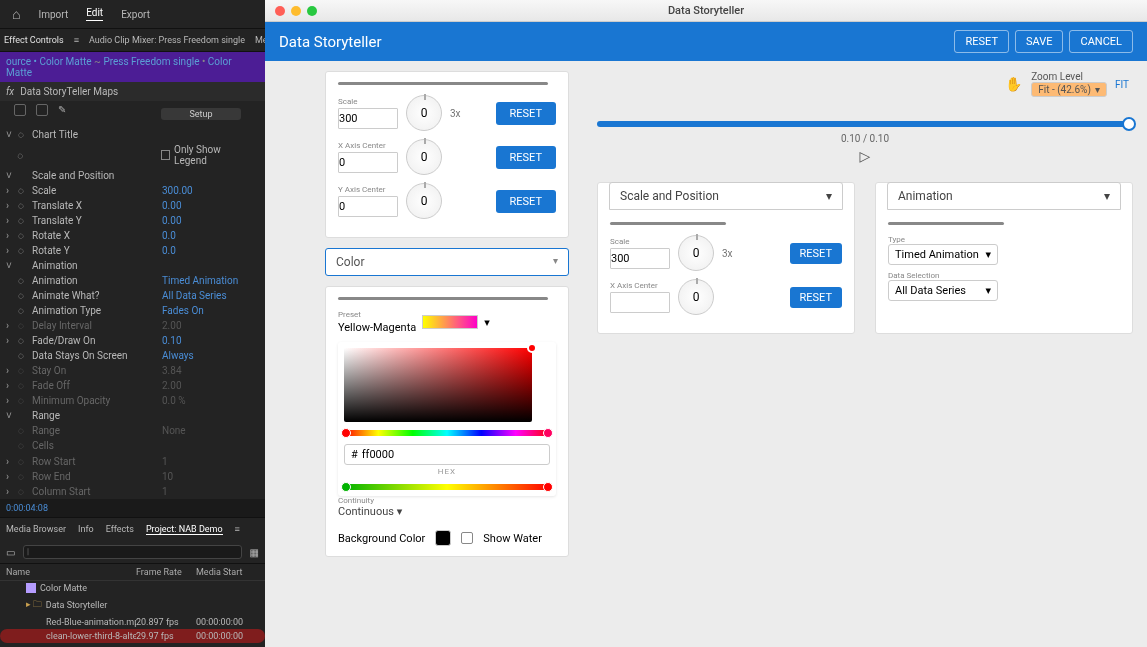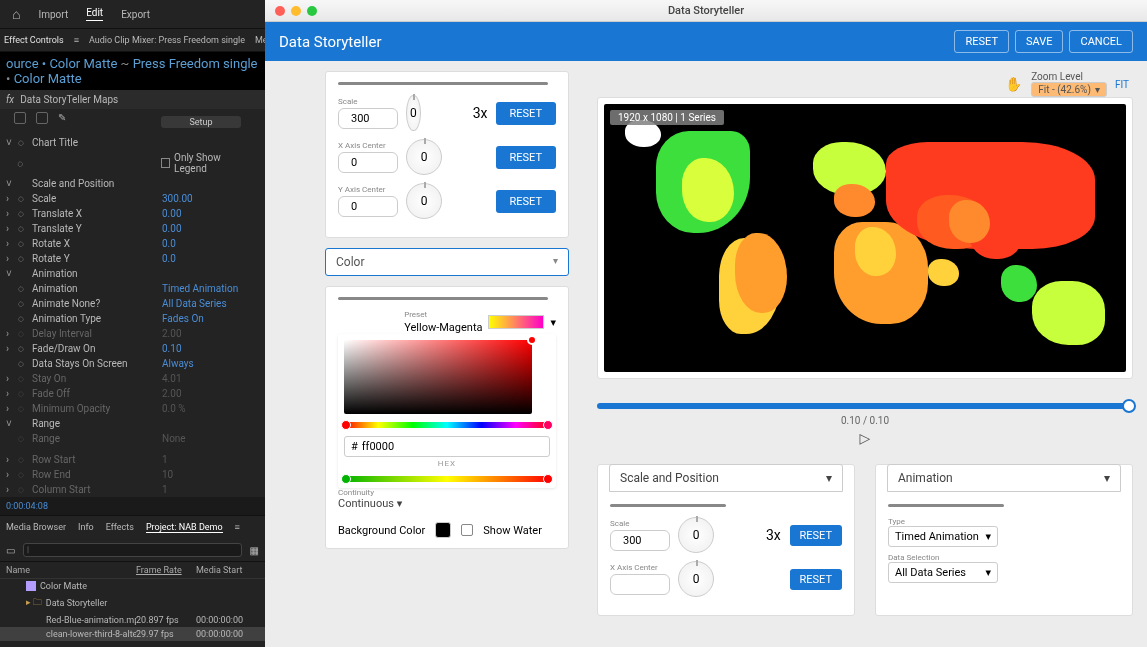--- a/index.html
+++ b/index.html
@@ -7,21 +7,21 @@
 
 
 .ae-panel { width: 265px; background: #232323; color: #b8b8b8; font-size: 10px; display: flex; flex-direction: column; }
 .ae-topbar { display: flex; align-items: center; gap: 18px; padding: 6px 12px; border-bottom: 1px solid #111; }
 .ae-topbar .home { font-size: 14px; }
 .ae-topbar .item { cursor: pointer; }
 .ae-topbar .active { color: #fff; border-bottom: 1px solid #fff; padding-bottom: 2px;}
 .ae-tabs { display: flex; gap: 10px; padding: 6px 4px; border-bottom: 1px solid #111; font-size: 9px; }
 .ae-tabs .tab { white-space: nowrap; }
 .ae-tabs .tab.active { color: #e0e0e0; }
-.ae-breadcrumb { padding: 4px 6px; font-size: 13px; color: #5b9fd4; background: #000000; }
+.ae-breadcrumb { padding: 4px 6px; font-size: 10px; color: #5b9fd4; background: #4c1d95; }
 .ae-breadcrumb .sep { color: #888; }
 .ae-fxtitle { padding: 4px 6px; display: flex; align-items: center; gap: 6px; background: #2b2b2b; }
 .ae-iconrow { padding: 3px 14px; display: flex; gap: 10px; }
 .ae-iconrow .ico { width: 12px; height: 12px; border: 1px solid #666; border-radius: 2px; }
 .ae-setup { background: #383838; border-radius: 3px; margin: 4px 10px 4px auto; width: 80px; text-align:center; padding: 1px 0; font-size: 9px; color: #ccc;}
 .ae-proprow { display: flex; align-items: center; padding: 2px 6px; }
 .ae-proprow .twisty { width: 12px; color: #999; }
 .ae-proprow .sw { width: 14px; }
 .ae-proprow .label { flex: 0 0 130px; }
 .ae-proprow .val { color: #4a8dd6; }
@@ -31,26 +31,26 @@
 .ae-check { display:flex; align-items:center; gap:4px; margin-left:auto; margin-right:8px;}
 .ae-check .box { width:10px; height:10px; border:1px solid #888; }
 .ae-timecode { padding: 4px 6px; color: #4a8dd6; background: #1a1a1a; font-size: 9px; }
 .ae-lowertabs { display: flex; gap: 12px; padding: 6px 6px; border-top: 1px solid #111; font-size: 9px;}
 .ae-lowertabs .active { color: #fff; border-bottom: 1px solid #fff; }
 .ae-projname { padding: 3px 6px; font-size: 9px; color: #ccc; }
 .ae-searchrow { display:flex; gap: 8px; padding: 4px 6px; align-items:center; border-bottom: 1px solid #111;}
 .ae-searchrow input { flex:1; background:#1a1a1a; border:1px solid #444; color:#ccc; font-size:9px; padding: 1px 3px; border-radius:3px;}
 .ae-filehead { display:flex; padding: 3px 6px; font-size:9px; color:#aaa; border-bottom:1px solid #333;}
 .ae-filehead .c1 { flex: 0 0 130px; }
-.ae-filehead .c2 { flex: 0 0 60px; text-decoration: underline; }
+.ae-filehead .c2 { flex: 0 0 60px; }
 .ae-filerow { display:flex; padding: 2px 6px; font-size:9px; align-items:center;}
 .ae-filerow .c1 { flex: 0 0 130px; display:flex; align-items:center; gap:4px; white-space:nowrap; overflow:hidden; }
 .ae-filerow .c2 { flex: 0 0 60px; }
 .ae-filerow .swatch { width:10px; height:10px; }
-.ae-filerow.sel { background:#404040; }
+.ae-filerow.sel { background:#7f1d1d;border-radius:7px; }
 .indent1 { padding-left: 20px; }
 .indent2 { padding-left: 36px; }
 
 
 .ds-window { flex:1; display:flex; flex-direction:column; background:#ececec; }
 .mac-titlebar { height: 22px; background: linear-gradient(#f7f7f7,#e8e8e8); display:flex; align-items:center; font-size:11px; color:#444; position:relative; border-bottom:1px solid #ccc;}
 .mac-dots { display:flex; gap:6px; padding-left:10px; }
 .mac-dots span { width:10px; height:10px; border-radius:50%; }
 .mac-title { position:absolute; left:50%; transform:translateX(-50%); font-weight:500;}
 .ds-header { background:#1976d2; color:#fff; padding: 8px 14px; display:flex; align-items:center;}
@@ -60,31 +60,31 @@
 
 .ds-body { flex:1; display:flex; overflow:hidden; padding: 10px 14px 0 60px; gap: 28px; }
 .ds-left { width: 244px; display:flex; flex-direction:column; gap: 10px; overflow-y:auto; }
 .ds-right { flex:1; display:flex; flex-direction:column; }
 
 .card { background:#fff; border:1px solid #ddd; border-radius:3px; padding: 10px 12px; }
 .card .divider { height:3px; background:#888; border-radius:2px; margin-bottom:10px; width: 210px;}
 .ctrlrow { display:flex; align-items:center; gap: 8px; margin-bottom: 8px; }
 .ctrlrow .inputblk { display:flex; flex-direction:column; }
 .ctrlrow .inputblk label { font-size:8px; color:#888; margin-bottom:2px; }
-.ctrlrow .inputblk input { width:60px; border:1px solid #ccc; border-radius:6px; padding:3px 12px; font-size:11px; }
+.ctrlrow .inputblk input { width:60px; border:1px solid #ccc; border-radius:1px; padding:3px 0; font-size:11px; }
 .knob { width:36px; height:36px; border-radius:50%; border:1px solid #ccc; background: radial-gradient(#fff,#eee); display:flex; align-items:center; justify-content:center; font-size:12px; position:relative;}
 .knob::before { content:''; position:absolute; top:-2px; left:50%; width:2px; height:6px; background:#aaa; }
-.mult { font-size:14px; color:#000000;margin-left:44px; }
+.mult { font-size:10px; color:#737373; }
 .reset-btn { background:#1976d2; color:#fff; border:none; border-radius:3px; padding: 5px 14px; font-size:11px; cursor:pointer; margin-left:auto;}
 .reset-btn.sm { padding:4px 10px; }
 
 .dropdown { border:1px solid #1976d2; border-radius:3px; padding: 6px 10px; font-size:12px; color:#555; display:flex; justify-content:space-between; background:#fff;}
 .dropdown .chev { color:#888; font-size:10px; }
 
-.preset-row { display:flex; align-items:center; gap:6px; font-size:11px; margin-bottom:0;justify-content:flex-end;}
+.preset-row { display:flex; align-items:center; gap:6px; font-size:11px; margin-bottom:8px;}
 .preset-row label { font-size:8px; color:#888; display:block; margin-bottom:2px;}
 .gradient-ym { width:56px; height:14px; background: linear-gradient(90deg, #ffff00, #ff00c8); border:1px solid #ccc;}
 .color-area { width:188px; height:74px; background: linear-gradient(to bottom, rgba(0,0,0,0), #000), linear-gradient(to right, #fff, #ff0000); position:relative; border-radius:2px;}
 .color-area .handle { position:absolute; right:-5px; top:-5px; width:10px; height:10px; border-radius:50%; border:2px solid #fff; background:#ff0000;}
 .hue-bar { height:6px; background: linear-gradient(90deg, red, yellow, lime, cyan, blue, magenta, red); border-radius:3px; position:relative; margin:8px 0;}
 .hue-bar .h1 { position:absolute; left:-3px; top:-2px; width:10px; height:10px; border-radius:50%; background:#ff0000; border:1px solid #fff;}
 .hue-bar .h2 { position:absolute; right:-3px; top:-2px; width:10px; height:10px; border-radius:50%; background:#ff0060; border:1px solid #fff;}
 .hex-row { display:flex; align-items:center; gap:4px; border:1px solid #ccc; border-radius:3px; padding: 3px 6px; font-size:11px;}
 .hex-row input { border:none; outline:none; flex:1; font-size:11px;}
 .hex-label { font-size:8px; color:#999; text-align:center; margin-top:2px; letter-spacing:1px;}
@@ -213,21 +213,21 @@
     </div>
   <div class="ae-proprow">
       <span class="twisty"></span>
       <span class="sw">◌</span>
       <span class="label">Animation</span>
       <span class="val">Timed Animation</span>
     </div>
   <div class="ae-proprow">
       <span class="twisty"></span>
       <span class="sw">◌</span>
-      <span class="label">Animate None?</span>
+      <span class="label">Animate What?</span>
       <span class="val">All Data Series</span>
     </div>
   <div class="ae-proprow">
       <span class="twisty"></span>
       <span class="sw">◌</span>
       <span class="label">Animation Type</span>
       <span class="val">Fades On</span>
     </div>
   <div class="ae-proprow dim">
       <span class="twisty">›</span>
@@ -244,21 +244,21 @@
   <div class="ae-proprow">
       <span class="twisty"></span>
       <span class="sw">◌</span>
       <span class="label">Data Stays On Screen</span>
       <span class="val">Always</span>
     </div>
   <div class="ae-proprow dim">
       <span class="twisty">›</span>
       <span class="sw">◌</span>
       <span class="label">Stay On</span>
-      <span class="val">4.01</span>
+      <span class="val">3.84</span>
     </div>
   <div class="ae-proprow dim">
       <span class="twisty">›</span>
       <span class="sw">◌</span>
       <span class="label">Fade Off</span>
       <span class="val">2.00</span>
     </div>
   <div class="ae-proprow dim">
       <span class="twisty">›</span>
       <span class="sw">◌</span>
@@ -268,20 +268,25 @@
   <div class="ae-proprow">
       <span class="twisty">˅</span>
       <span class="sw"></span>
       <span class="label">Range</span>
     </div>
   <div class="ae-proprow dim">
       <span class="twisty"></span>
       <span class="sw">◌</span>
       <span class="label">Range</span>
       <span class="val none">None</span>
+    </div>
+  <div class="ae-proprow dim">
+      <span class="twisty"></span>
+      <span class="sw">◌</span>
+      <span class="label">Cells</span>
     </div>
   <div style="height:6px"></div>
   <div class="ae-proprow dim">
       <span class="twisty">›</span>
       <span class="sw">◌</span>
       <span class="label">Row Start</span>
       <span class="val">1</span>
     </div>
   <div class="ae-proprow dim">
       <span class="twisty">›</span>
@@ -451,42 +456,20 @@
         <div style="display:flex; flex-direction:column; align-items:flex-start;">
           <span>Zoom Level</span>
           <div class="zoom-box">
               <span>Fit - (42.6%)</span>
               <span>▾</span>
             </div>
         </div>
         <span class="fit-lbl">FIT</span>
       </div>
 
-      <div class="map-wrap">
-        <div class="dim-badge">1920 x 1080 | 1 Series</div>
-        <div class="map-img">
-
-          <div class="blob" style="left:4%; top:6%; width:7%; height:10%; background:#fff;"></div>
-          <div class="blob" style="left:10%; top:10%; width:18%; height:38%; background:#3cdf3c; border-radius:35% 20% 55% 40%;"></div>
-          <div class="blob" style="left:15%; top:20%; width:10%; height:24%; background:#d9ff3c;"></div>
-          <div class="blob" style="left:22%; top:50%; width:12%; height:36%; background:#ffd23c; border-radius:40% 30% 55% 35%;"></div>
-          <div class="blob" style="left:25%; top:48%; width:10%; height:30%; background:#ff9e2d;"></div>
-          <div class="blob" style="left:40%; top:14%; width:14%; height:20%; background:#c8ff3c;"></div>
-          <div class="blob" style="left:44%; top:30%; width:8%; height:12%; background:#ff8a2d;"></div>
-          <div class="blob" style="left:44%; top:44%; width:18%; height:38%; background:#ff9e2d; border-radius:30% 45% 40% 50%;"></div>
-          <div class="blob" style="left:48%; top:46%; width:8%; height:18%; background:#ffd23c;"></div>
-          <div class="blob" style="left:54%; top:14%; width:40%; height:40%; background:#ff3b1f; border-radius:20% 35% 30% 45%;"></div>
-          <div class="blob" style="left:60%; top:34%; width:14%; height:20%; background:#ff5a1f;"></div>
-          <div class="blob" style="left:70%; top:40%; width:10%; height:18%; background:#ff3b1f;"></div>
-          <div class="blob" style="left:66%; top:36%; width:8%; height:16%; background:#ff8a2d;"></div>
-          <div class="blob" style="left:76%; top:60%; width:7%; height:14%; background:#3cdf3c;"></div>
-          <div class="blob" style="left:82%; top:66%; width:14%; height:24%; background:#c8ff3c; border-radius:40% 45% 38% 50%;"></div>
-          <div class="blob" style="left:62%; top:58%; width:6%; height:10%; background:#ffd23c;"></div>
-        </div>
-      </div>
 
       <div class="timeline">
         <div class="tl-track">
             <div class="tl-handle"></div>
           </div>
         <div class="tl-time">0.10 / 0.10</div>
         <div class="tl-play">▷</div>
       </div>
 
       <div class="bottom-cards">

